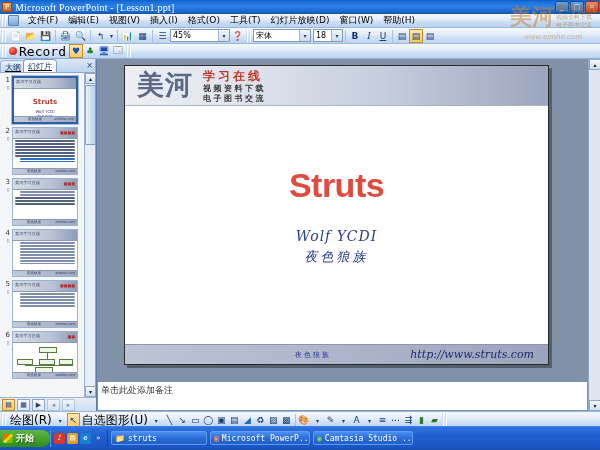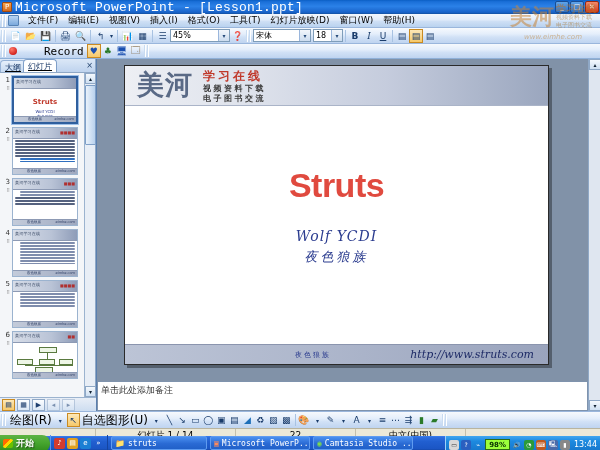--- a/index.html
+++ b/index.html
@@ -19,21 +19,21 @@
     display:flex; align-items:center; color:#fff; font-size:9px;
     padding-left:2px; position:relative;
   }
   .titlebar .ico {
     width:10px;height:10px;margin-right:3px;
     background:linear-gradient(#f4a24a,#d2691e);
     border:1px solid #a0490f; border-radius:1px;
     display:flex;align-items:center;justify-content:center;
     font-size:7px;color:#fff;
   }
-  .titlebar .ttl { font-family:Liberation Mono, monospace; font-size:13px; letter-spacing:.2px;}
+  .titlebar .ttl { font-family:Liberation Serif, serif; font-size:10px; letter-spacing:.2px;}
   .winbtns { position:absolute; right:1px; top:1px; display:flex; gap:1px;}
   .winbtn { width:14px;height:12px;border-radius:2px;background:linear-gradient(#5fa4ea,#2f71c4);
     border:1px solid #1a4e94; color:#fff;font-size:7px;display:flex;align-items:center;justify-content:center;}
   .winbtn.close { background:linear-gradient(#f08a6c,#cf3a1c); border-color:#9c2a10;}
 
   
   .menubar {
     height:14px;width:600px;
     background:linear-gradient(to bottom,#f3f7fd 0%,#e2ecfa 45%,#cfe0f5 55%,#b9d2ef 100%);
     display:flex;align-items:center; border-bottom:1px solid #9ab6dc;
@@ -63,22 +63,22 @@
   .sizecombo{width:30px;}
   .fmtbtn{width:14px;height:14px;display:flex;align-items:center;justify-content:center;font-size:9px;color:#1a3c6b;}
   .fmtbtn.on{background:linear-gradient(#fde8b8,#f6c96a);border:1px solid #c98a22;}
 
   
   .camtasia{
     height:15px;width:600px;
     background:linear-gradient(to bottom,#f6f9fd 0%,#e4eefb 40%,#d1e1f6 60%,#bfd4f0 100%);
     display:flex;align-items:center;border-bottom:1px solid #8fb0d8;
   }
-  .recbtn{display:flex;align-items:center;height:28px;padding:0 3px 0 1px;font-size:11px;
-    font-family:"DejaVu Sans Mono","Liberation Mono",monospace;color:#000;gap:25px;}
+  .recbtn{display:flex;align-items:center;height:28px;padding:0 3px 0 1px;font-size:13px;
+    font-family:"DejaVu Sans Mono","Liberation Mono",monospace;color:#000;}
   .recdot{width:8px;height:8px;border-radius:50%;background:radial-gradient(circle at 35% 30%,#ff7a6a,#c00000);margin-right:2px;}
 
   
   .workspace{position:relative;width:600px;height:calc(450px - 14px - 14px - 16px - 15px - 22px - 17px);}
 
   
   .leftpanel{position:absolute;left:0;top:0;width:96px;height:100%;background:#f4f6f9;
     border-right:1px solid #8fa8c6;}
   .tabrow{height:14px;background:linear-gradient(#dce8f7,#bed3ee);display:flex;align-items:flex-end;
     border-bottom:1px solid #8fa8c6;position:relative;text-decoration:underline;}
@@ -161,21 +161,21 @@
   .dbtn{height:14px;display:flex;align-items:center;justify-content:center;font-size:9px;color:#1a3c6b;padding:0 1px;min-width:13px;}
   .dbtn.on{background:linear-gradient(#fde8b8,#f6c96a);border:1px solid #c98a22;}
   .dlabel{font-size:12px;padding:0 2px;color:#000;}
 
   
   .statusbar{height:13px;width:600px;background:#ece9d8;border-top:1px solid #b8b4a0;
     display:flex;align-items:center;font-size:9px;color:#000;}
   .stcell{height:13px;display:flex;align-items:center;padding:0 4px;border-right:1px solid #c4c0ac;}
 
   
-  .taskbar{position:absolute;left:0;bottom:0;width:600px;height:14px;
+  .taskbar{position:absolute;left:0;bottom:0;width:600px;height:24px;
     background:linear-gradient(to bottom,#3c81f3 0%,#2e6fe0 8%,#215fd0 40%,#1b55c4 92%,#1648a8 100%);
     display:flex;align-items:center;}
   .startbtn{height:17px;min-width:50px;display:flex;align-items:center;padding:0 6px 0 3px;
     background:linear-gradient(to bottom,#5eb344 0%,#47a62f 45%,#2f8b1c 100%);
     border-radius:0 8px 8px 0;color:#fff;font-weight:bold;font-size:9px;
     text-shadow:1px 1px 1px rgba(0,0,0,.5);}
   .startbtn .flag{width:10px;height:9px;margin-right:3px;
     background:linear-gradient(135deg,#ff6a00 40%,#ffd400 40% 60%,#6ac100 60%);border-radius:2px;}
   .qlaunch{display:flex;align-items:center;gap:2px;padding:0 3px;height:17px;
     border-left:1px solid #5a96ec;border-right:1px solid #1544a0;}
@@ -532,32 +532,20 @@
       <span>struts</span>
     </div>
     <div class="taskitem">
       <span style="color:#ff8a5a;">▣</span>
       <span>Microsoft PowerP...</span>
     </div>
     <div class="taskitem">
       <span style="color:#7ddc4a;">◉</span>
       <span>Camtasia Studio ...</span>
     </div>
-    <div class="tray">
-      <span class="tico" style="background:#d8d8d8;color:#333;">▭</span>
-      <span class="tico" style="background:#2a5fc0;">?</span>
-      <span class="tico" style="background:transparent;">⌁</span>
-      <div class="battery">98%</div>
-      <span class="tico" style="background:transparent;">🔊</span>
-      <span class="tico" style="background:#2a9a3a;">◔</span>
-      <span class="tico" style="background:#c05a20;">⌨</span>
-      <span class="tico" style="background:#4a6aa8;">🖳</span>
-      <span class="tico" style="background:#888;">▮</span>
-      <span class="clock">13:44</span>
-    </div>
   </div>
 
   <div class="wm" style="top:2px;right:4px;text-align:center;">
     <div style="display:flex;align-items:center;gap:2px;">
       <span class="a">美河</span>
       <div style="text-align:left;line-height:8px;">
         <div style="font-size:10px;color:#b8742c;font-weight:bold;">学习在线</div>
         <div style="font-size:6px;color:#a9742c;">视频资料下载</div>
         <div style="font-size:6px;color:#a9742c;">电子图书交流</div>
       </div>

